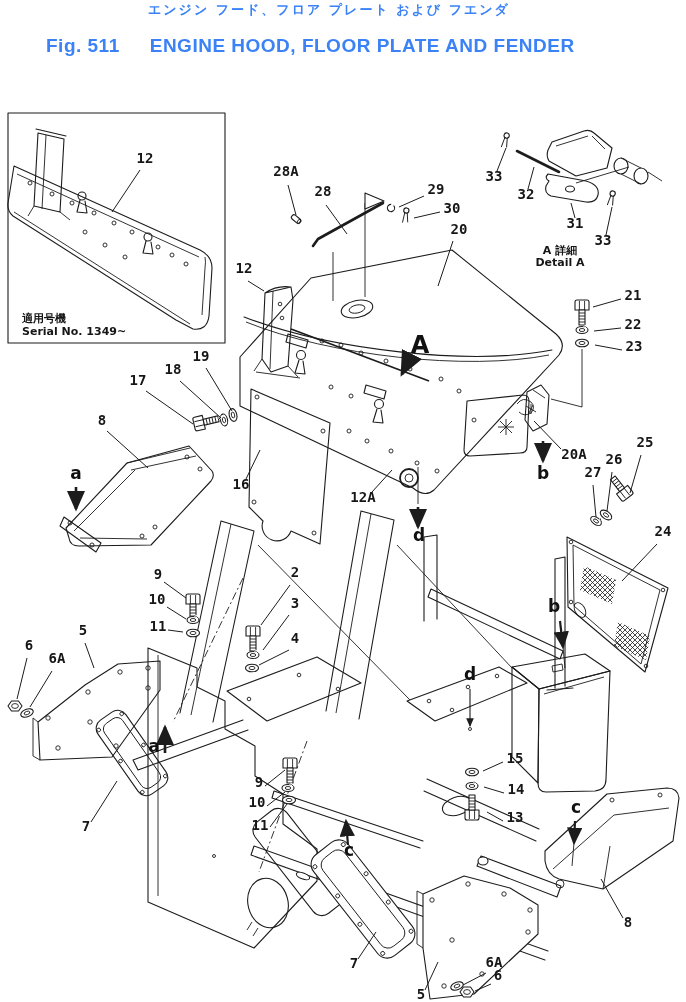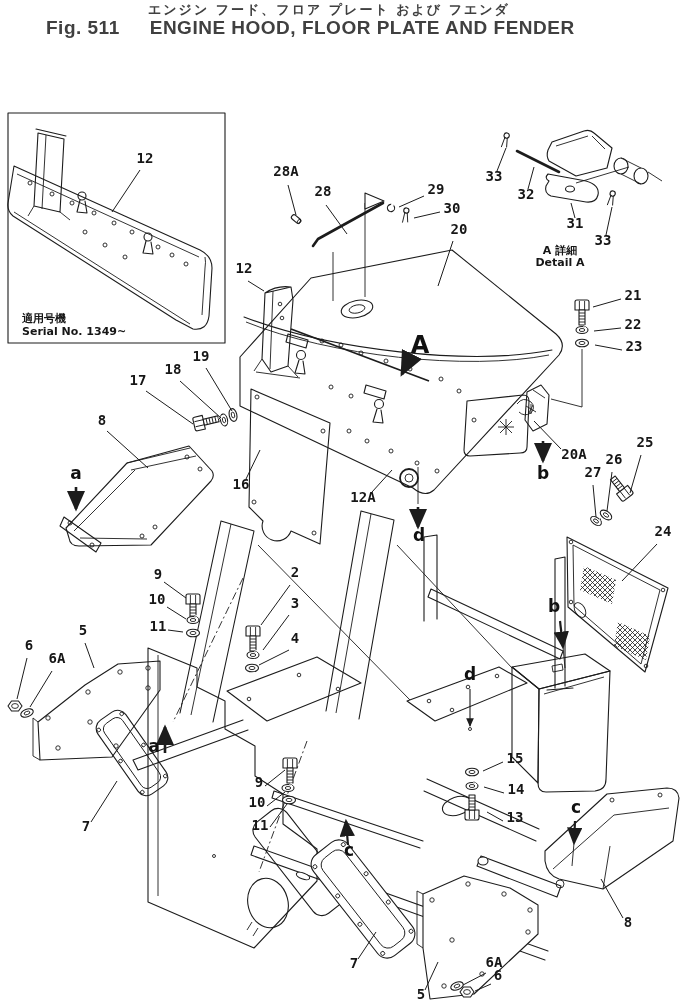--- a/index.html
+++ b/index.html
@@ -1,22 +1,22 @@
 <!DOCTYPE html>
 <html><head>
 <meta charset="utf-8">
 <style>
   html,body{margin:0;padding:0;background:#f5f5f3;}
   body{width:686px;height:1002px;position:relative;overflow:hidden;
        font-family:"Liberation Sans",sans-serif;}
   #page{position:absolute;inset:0;background:#ffffff;}
-  .hdr{position:absolute;color:#404040;white-space:nowrap;}
+  .hdr{position:absolute;color:#3b82f6;white-space:nowrap;}
   #jp-title{top:1px;left:148px;font-size:13px;font-weight:bold;letter-spacing:2px;
             font-family:"DejaVu Sans",sans-serif;}
-  #fig-row{top:17px;left:46px;font-size:19px;font-weight:bold;letter-spacing:.5px;
+  #fig-row{top:35px;left:46px;font-size:19px;font-weight:bold;letter-spacing:.5px;
            font-family:"Liberation Sans",sans-serif;}
   #fig-row .fig-no{margin-right:30px;font-weight:bold;}
   svg{position:absolute;top:0;left:0;}
   .ln{stroke:#1c1c1c;fill:none;stroke-width:1.1;stroke-linejoin:round;stroke-linecap:round;}
   .fw{stroke:#1c1c1c;fill:#ffffff;stroke-width:1.1;stroke-linejoin:round;}
   .thk{stroke:#1c1c1c;fill:none;stroke-width:2.6;stroke-linecap:round;}
   .t2{stroke:#1c1c1c;fill:none;stroke-width:1.8;}
   .dd{stroke:#1c1c1c;fill:none;stroke-width:.9;stroke-dasharray:8 3 2 3;}
   .thin{stroke:#1c1c1c;fill:none;stroke-width:.9;}
   .callout{font:bold 14px "DejaVu Sans Mono",monospace;fill:#161616;text-anchor:middle;}

